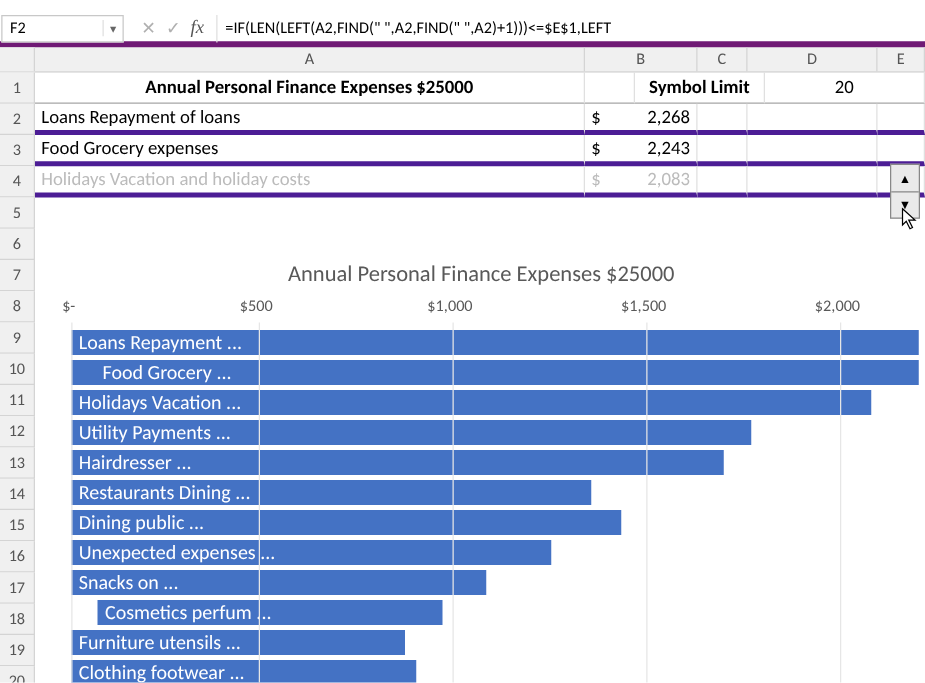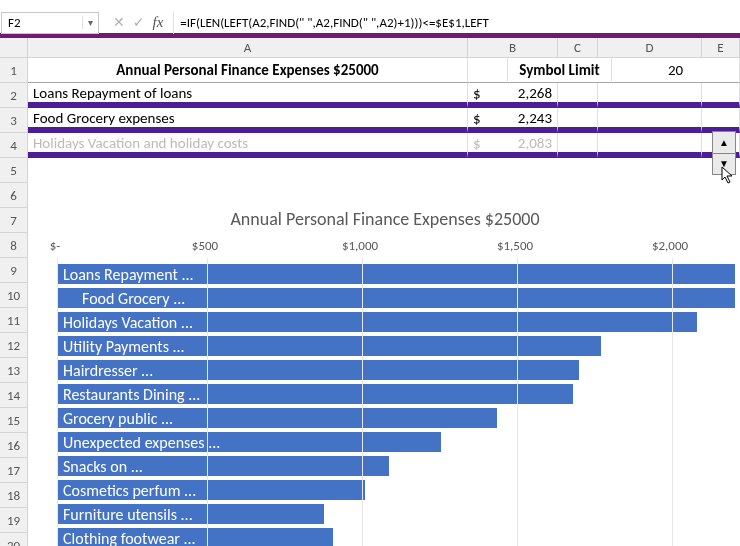--- a/index.html
+++ b/index.html
@@ -23,21 +23,21 @@
   .wB { width: 90px; }
   .wC { width: 40px; }
   .wD { width: 104px; }
   .wE { width: 44px; flex:1; }
   .wR { width: 28px; }
 
   
   .grid { position: relative; }
   .row { display: flex; height: 25px; }
   .row .rh { width: 28px; border-right: 1px solid #d4d4d4; border-bottom: 1px solid #d4d4d4; background: #f0f0f0; color: #555; font-size: 13px; display: flex; align-items: center; justify-content: center; }
-  .row .cell { border-right: 1px solid #e0e0e0; border-bottom: 6px solid #4c1d95; display: flex; align-items: center; padding: 0 5px; font-size: 15px; overflow: hidden; white-space: nowrap; }
+  .row .cell { border-right: 1px solid #e0e0e0; border-bottom: 4px solid #4c1d95; display: flex; align-items: center; padding: 0 5px; font-size: 15px; overflow: hidden; white-space: nowrap; }
   .row .cell.bold { font-weight: bold; }
   .row .cell.center { justify-content: center; }
   .row .cell.hdr { border-bottom: 1px solid #a6a6a6; }
   .costCell { display: flex; justify-content: space-between; width: 100%; }
 
   
   .spin { position: absolute; right: 4px; top: 73px; width: 24px; height: 44px; display: flex; flex-direction: column; border: 1px solid #888; background: #eaeaea; }
   .spin div { flex: 1; display: flex; align-items: center; justify-content: center; font-size: 10px; cursor: pointer; }
   .spin .up { border-bottom: 1px solid #888; }
   .cursor-svg { position: absolute; right: 1px; top: 108px; z-index: 10; pointer-events:none; }
@@ -211,33 +211,33 @@
           <div class="bar-row">
             <div class="bar" style="width: 640px;">Holidays Vacation ...</div>
           </div>
           <div class="bar-row">
             <div class="bar" style="width: 544px;">Utility Payments ...</div>
           </div>
           <div class="bar-row">
             <div class="bar" style="width: 522px;">Hairdresser ...</div>
           </div>
           <div class="bar-row">
-            <div class="bar" style="width: 516px;">Restaurants Dining ...</div>
-          </div>
-          <div class="bar-row">
-            <div class="bar" style="width: 440px;">Grocery public ...</div>
+            <div class="bar" style="width: 416px;">Restaurants Dining ...</div>
+          </div>
+          <div class="bar-row">
+            <div class="bar" style="width: 440px;">Dining public ...</div>
           </div>
           <div class="bar-row">
             <div class="bar" style="width: 384px;">Unexpected expenses ...</div>
           </div>
           <div class="bar-row">
             <div class="bar" style="width: 332px;">Snacks on ...</div>
           </div>
           <div class="bar-row">
-            <div class="bar" style="width: 308px;">Cosmetics perfum ...</div>
+            <div class="bar" style="width: 276px; margin-left: 21px;">Cosmetics perfum ...</div>
           </div>
           <div class="bar-row">
             <div class="bar" style="width: 267px;">Furniture utensils ...</div>
           </div>
           <div class="bar-row">
             <div class="bar" style="width: 276px; text-align: center;">Clothing footwear ...</div>
           </div>
         </div>
   </div>
 </div>

